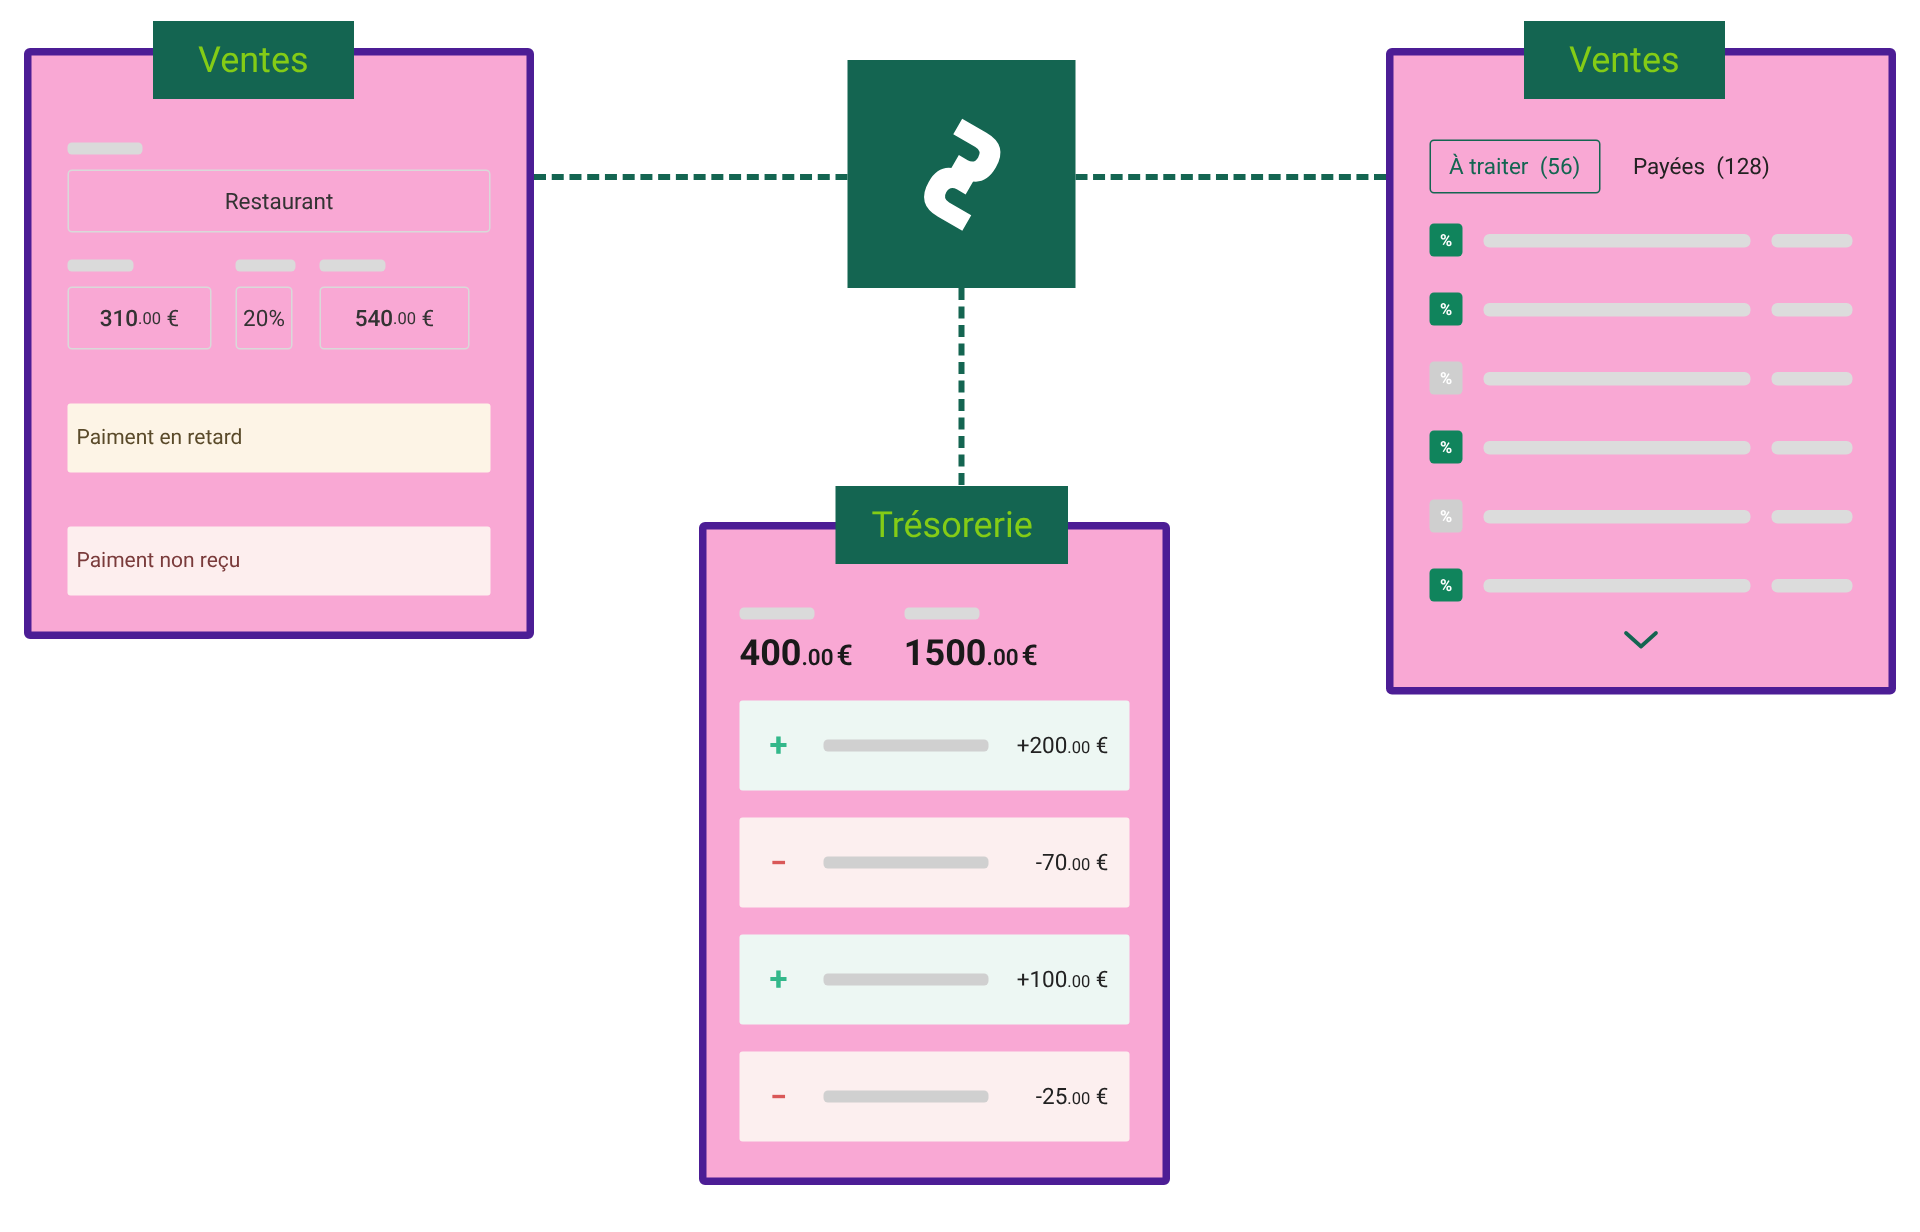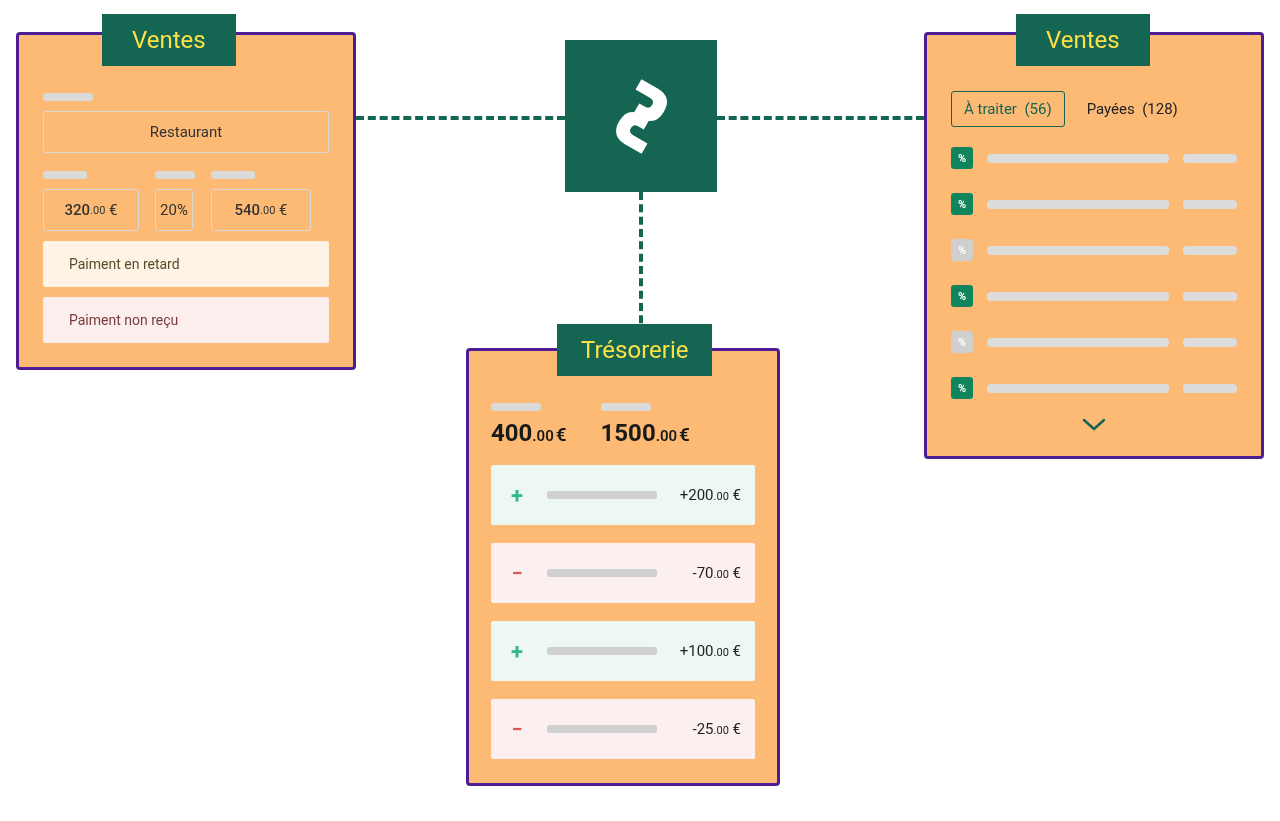--- a/index.html
+++ b/index.html
@@ -9,53 +9,53 @@
     width: 1280px;
     height: 821px;
     position: relative;
     overflow: hidden;
   }
 
   
   .title-badge {
     position: absolute;
     background: #146551;
-    color: #fde047;
+    color: #84cc16;
     font-size: 24px;
     font-weight: 400;
     padding: 12px 30px;
     z-index: 3;
   }
 
   
   .card {
     position: absolute;
-    background: #fdba74;
-    border: 3px solid #4c1d95;
+    background: #f9a8d4;
+    border: 5px solid #4c1d95;
     border-radius: 4px;
     z-index: 2;
   }
 
   
   #ventes-card { left: 16px; top: 32px; width: 340px; padding: 58px 24px 24px 24px; }
   #ventes-title { left: 102px; top: 14px; }
   .skel { background: #dadada; border-radius: 3px; height: 8px; }
   .lbl-skel { width: 50px; margin-bottom: 10px; }
   .input-box {
     border: 1px solid #d9d9d9; border-radius: 3px; height: 42px;
     display: flex; align-items: center; padding: 0 12px;
     font-size: 15px; color: #333; justify-content: center;
   }
   .v-row { display: flex; gap: 16px; margin-top: 18px; }
   .v-col { display: flex; flex-direction: column; }
   .amount-big { font-weight: 500; }
   .amount-small { font-size: 11px; }
   .status-row {
-    height: 46px; display: flex; align-items: center; padding: 0 26px;
-    font-size: 14px; margin-top: 10px; border-radius: 2px;
+    height: 46px; display: flex; align-items: center; padding: 0 6px;
+    font-size: 14px; margin-top: 36px; border-radius: 2px;
   }
   .status-late { background: #FDF4E6; color: #5a4a2a; }
   .status-notrecv { background: #FDEEEE; color: #7a3b3b; text-align: right; }
 
   
   #hub-logo {
     position: absolute; left: 565px; top: 40px; width: 152px; height: 152px;
     background: #146551; display: flex; align-items: center; justify-content: center;
     z-index: 4;
   }
@@ -131,21 +131,21 @@
   <div class="skel lbl-skel"></div>
   <div class="input-box">
     <span>Restaurant</span>
   </div>
 
 
   <div class="v-row">
     <div class="v-col">
       <div class="skel" style="width:44px;height:8px;margin-bottom:10px"></div>
       <div class="input-box" style="width:96px">
-        <span class="amount-big">320</span><span class="amount-small">.00</span>&nbsp;<span>€</span>
+        <span class="amount-big">310</span><span class="amount-small">.00</span>&nbsp;<span>€</span>
       </div>
     </div>
     <div class="v-col">
       <div class="skel" style="width:40px;height:8px;margin-bottom:10px"></div>
       <div class="input-box" style="width:38px">
         <span>20%</span>
       </div>
     </div>
     <div class="v-col">
       <div class="skel" style="width:44px;height:8px;margin-bottom:10px"></div>

